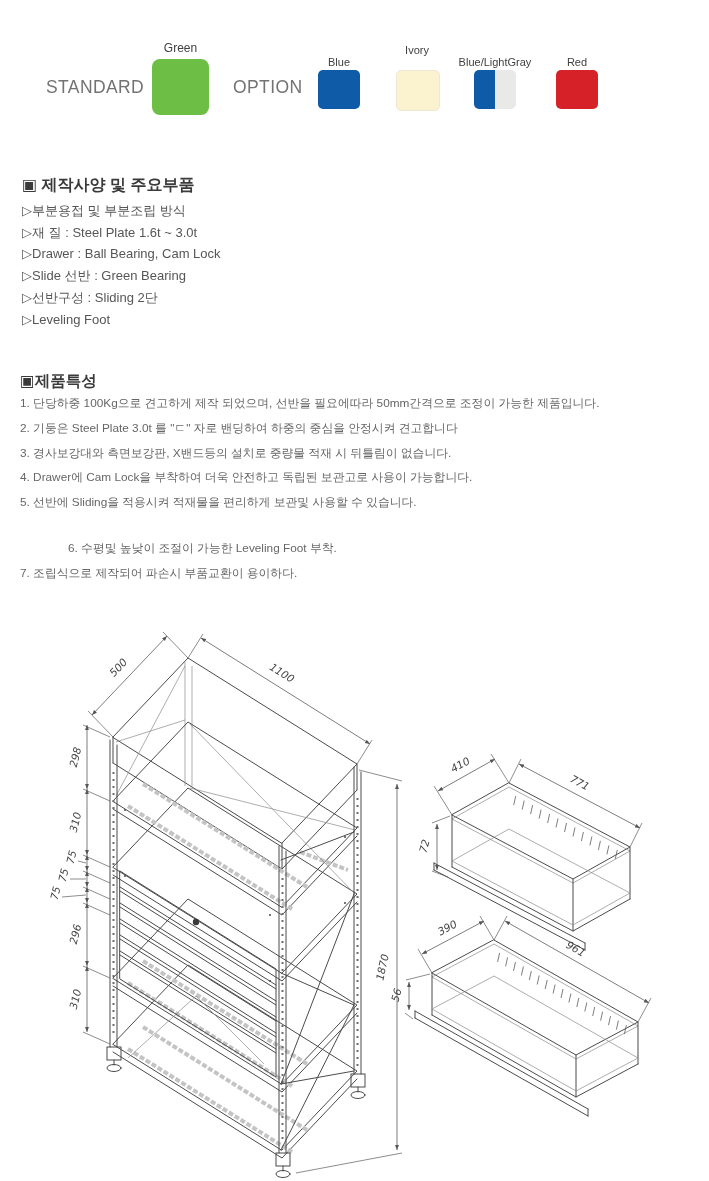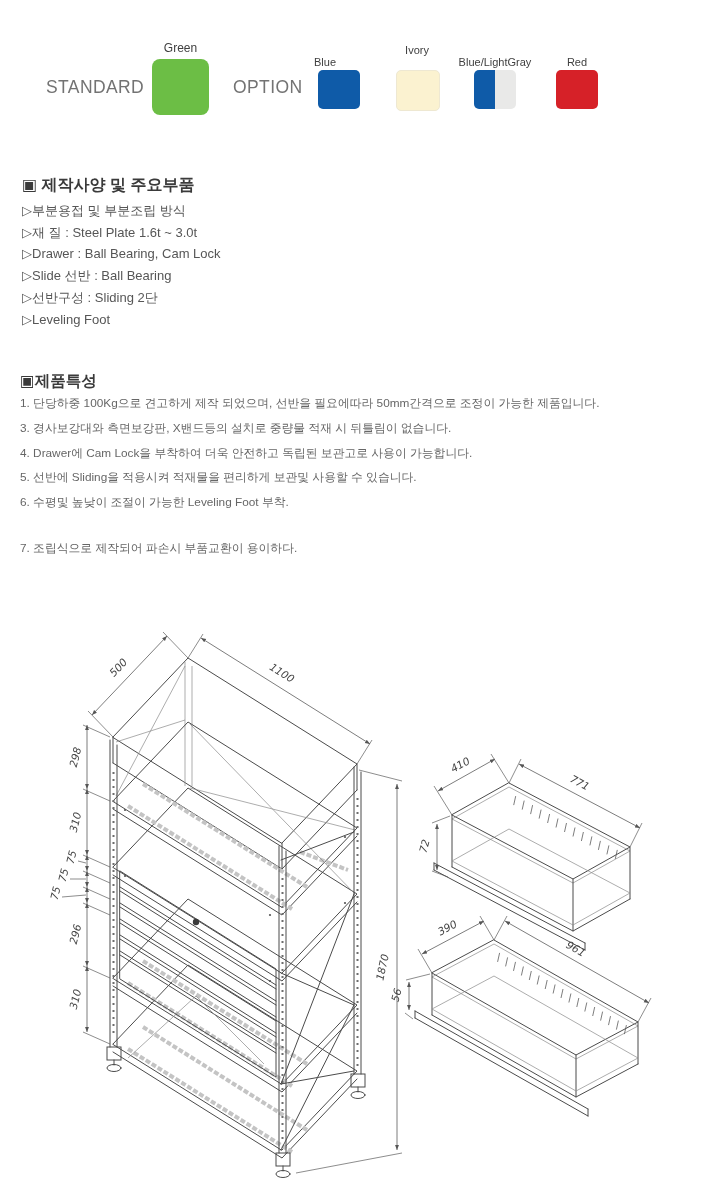--- a/index.html
+++ b/index.html
@@ -14,21 +14,21 @@
   .sw.split{display:flex;overflow:hidden;}
   .sw.split .half{flex:1;}
   .sw.ivory{border:1px solid #eee8d2;}
 
   
   .sec-title{position:absolute;font-size:16px;font-weight:bold;color:#3a3a3a;white-space:nowrap;}
   .spec-list{position:absolute;font-size:13px;color:#565656;}
   .spec-list .item{line-height:21.7px;white-space:nowrap;}
   .feat-list{position:absolute;font-size:11.8px;color:#666;}
   .feat-list .item{line-height:24.8px;white-space:nowrap;}
-  .feat-list .item:nth-child(6){margin-top:21px;}
+  .feat-list .item:nth-child(6){margin-top:21px;margin-left:48px;}
 
   
   .drawing{position:absolute;left:0;top:600px;}
   .ln{stroke:#4b4b4b;stroke-width:1;fill:none;stroke-linecap:round;}
   .thin{stroke:#8a8a8a;stroke-width:.7;fill:none;}
   .rail{stroke:#c4c4c4;stroke-width:4;fill:none;stroke-dasharray:5 2;}
   .perf{stroke:#6d6d6d;stroke-width:2;fill:none;stroke-dasharray:2 5;}
   .dimln{stroke:#5c5c5c;stroke-width:.8;fill:none;}
   .extln{stroke:#5c5c5c;stroke-width:.7;fill:none;}
   .dim{font-family:"DejaVu Sans",sans-serif;font-style:italic;font-size:10.5px;fill:#444;text-anchor:middle;}
@@ -39,48 +39,49 @@
 
 <div class="page">
 
   <div class="pal-label" style="left:46px;top:77px;">STANDARD</div>
 
   <div class="sw-label" style="left:152px;top:41px;width:57px;font-size:12px;">Green</div>
   <div class="sw big" style="left: 152px; top: 59px; width: 57px; height: 56px; background: rgb(108, 190, 69);"></div>
 
   <div class="pal-label" style="left:233px;top:77px;">OPTION</div>
 
-  <div class="sw-label" style="left:304px;top:56px;width:42px;">Blue</div>
+  <div class="sw-label" style="left:318px;top:56px;width:42px;">Blue</div>
   <div class="sw" style="left: 318px; top: 70px; width: 42px; height: 39px; background: rgb(15, 91, 168);"></div>
 
   <div class="sw-label" style="left:396px;top:44px;width:42px;">Ivory</div>
   <div class="sw ivory" style="left: 396px; top: 70px; width: 42px; height: 39px; background: rgb(251, 242, 208);"></div>
 
   <div class="sw-label" style="left:435px;top:56px;width:120px;">Blue/LightGray</div>
   <div class="sw split" style="left:474px;top:70px;width:42px;height:39px;">
     <span class="half" style="background: rgb(15, 91, 168);"></span>
     <span class="half" style="background: rgb(233, 233, 232);"></span>
   </div>
 
   <div class="sw-label" style="left:556px;top:56px;width:42px;">Red</div>
   <div class="sw" style="left: 556px; top: 70px; width: 42px; height: 39px; background: rgb(214, 33, 40);"></div>
 
   <div class="sec-title" style="left:22px;top:175px;">▣ 제작사양 및 주요부품</div>
   <div class="spec-list" style="left:22px;top:200px;">
     <div class="item">▷부분용접 및 부분조립 방식</div>
     <div class="item">▷재 질 : Steel Plate 1.6t ~ 3.0t</div>
     <div class="item">▷Drawer : Ball Bearing, Cam Lock</div>
-    <div class="item">▷Slide 선반 : Ball Bearing</div>
+    <div class="item">▷Slide 선반 : Green Bearing</div>
     <div class="item">▷선반구성 : Sliding 2단</div>
     <div class="item">▷Leveling Foot</div>
   </div>
 
   <div class="sec-title" style="left:20px;top:371px;font-size:15.5px;text-align:center;">▣제품특성</div>
   <div class="feat-list" style="left:20px;top:391px;">
     <div class="item">1. 단당하중 100Kg으로 견고하게 제작 되었으며, 선반을 필요에따라 50mm간격으로 조정이 가능한 제품입니다.</div>
+    <div class="item">2. 기둥은 Steel Plate 3.0t 를 "ㄷ" 자로  밴딩하여 하중의 중심을 안정시켜 견고합니다</div>
     <div class="item">3. 경사보강대와 측면보강판, X밴드등의 설치로 중량물 적재 시 뒤틀림이 없습니다.</div>
     <div class="item">4. Drawer에 Cam Lock을 부착하여 더욱 안전하고 독립된 보관고로 사용이 가능합니다.</div>
     <div class="item">5. 선반에 Sliding을 적용시켜 적재물을 편리하게 보관및 사용할 수 있습니다.</div>
     <div class="item">6. 수평및 높낮이 조절이 가능한 Leveling Foot 부착.</div>
     <div class="item">7. 조립식으로 제작되어 파손시 부품교환이 용이하다.</div>
   </div>
 
   <svg class="drawing" width="709" height="581" viewBox="0 0 709 581">
     <defs>
       <marker id="arr" viewBox="0 0 10 10" refX="9" refY="5" markerWidth="7" markerHeight="7" orient="auto-start-reverse">

